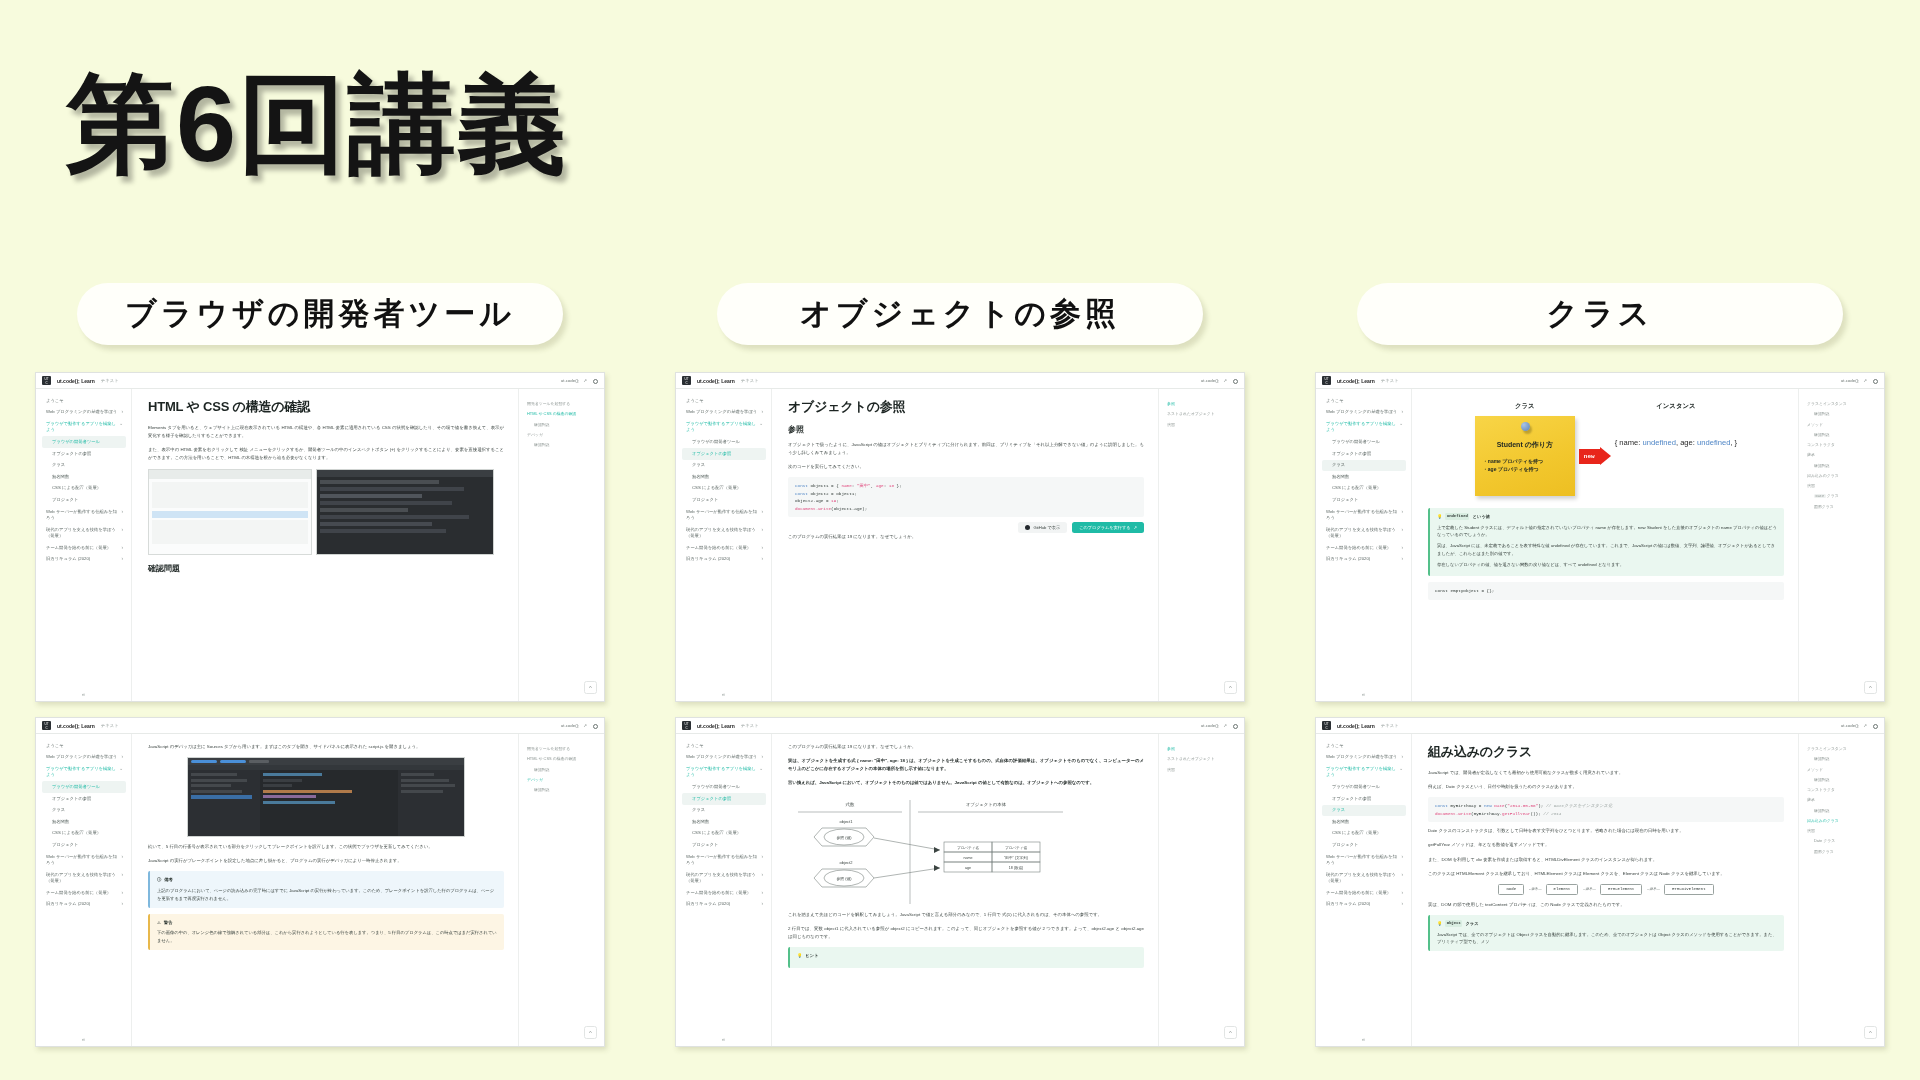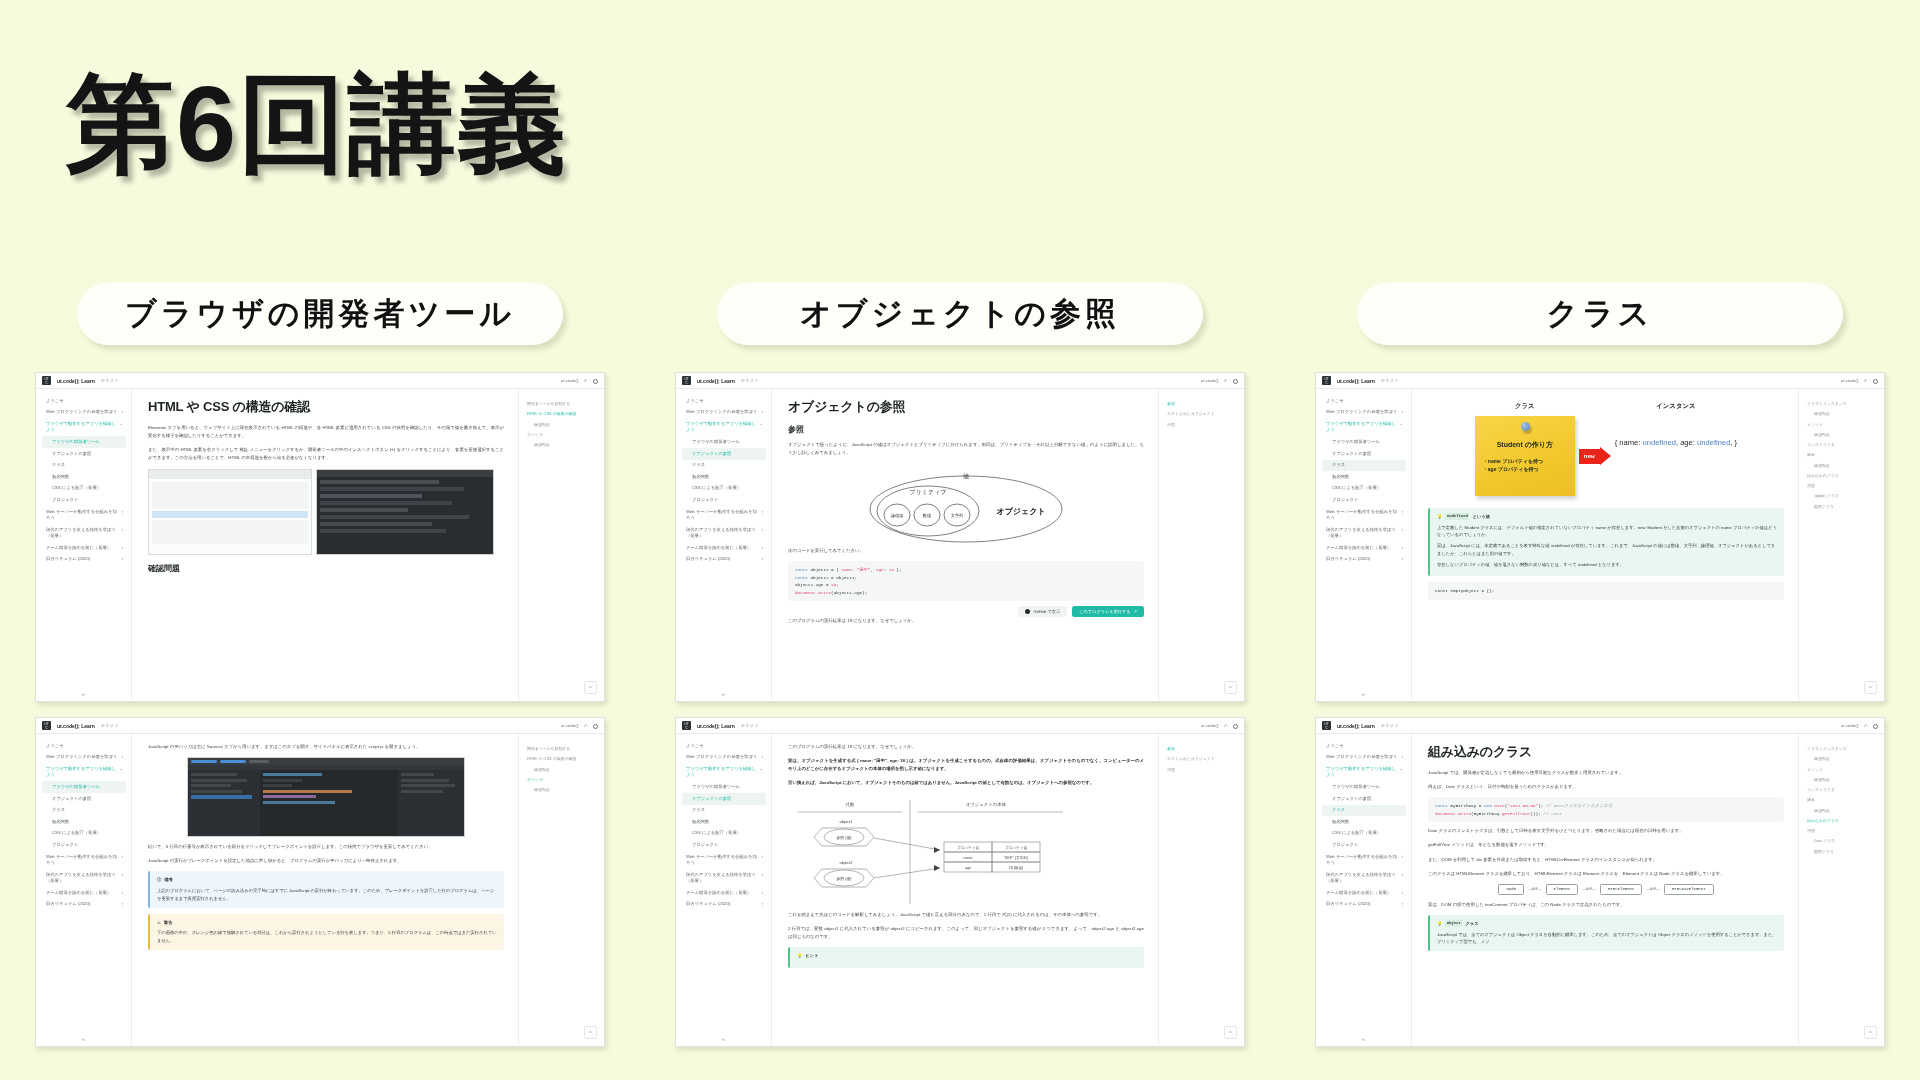--- a/index.html
+++ b/index.html
@@ -400,35 +400,20 @@
                 <span class="lbl">旧カリキュラム (2020)</span>
                 <span class="chev">›</span>
               </div>
           <div class="collapse">«</div>
         </div>
         <div class="main">
           <div class="h1">オブジェクトの参照</div>
           <div class="h2">参照</div>
           <div class="p">オブジェクトで扱ったように、JavaScript の値はオブジェクトとプリミティブに分けられます。前回は、プリミティブを「それ以上分解できない値」のように説明しました。もう少し詳しくみてみましょう。</div>
 
-          <div class="venn">
-            <svg width="210" height="82" viewBox="0 0 210 82">
-              <ellipse cx="105" cy="46" rx="96" ry="33" fill="none" stroke="#4a4a4a" stroke-width="0.7"></ellipse>
-              <ellipse cx="67" cy="48" rx="51" ry="25" fill="none" stroke="#4a4a4a" stroke-width="0.7"></ellipse>
-              <ellipse cx="36" cy="52" rx="13" ry="11" fill="none" stroke="#4a4a4a" stroke-width="0.7"></ellipse>
-              <ellipse cx="66" cy="52" rx="13" ry="11" fill="none" stroke="#4a4a4a" stroke-width="0.7"></ellipse>
-              <ellipse cx="96" cy="52" rx="13" ry="11" fill="none" stroke="#4a4a4a" stroke-width="0.7"></ellipse>
-              <text x="105" y="15" font-size="6" text-anchor="middle" fill="#2b2b2b" font-family="Liberation Sans, sans-serif">値</text>
-              <text x="67" y="31" font-size="6" text-anchor="middle" fill="#2b2b2b" font-family="Liberation Sans, sans-serif">プリミティブ</text>
-              <text x="36" y="54" font-size="4.2" text-anchor="middle" fill="#2b2b2b" font-family="Liberation Sans, sans-serif">論理値</text>
-              <text x="66" y="54" font-size="4.2" text-anchor="middle" fill="#2b2b2b" font-family="Liberation Sans, sans-serif">数値</text>
-              <text x="96" y="54" font-size="4.2" text-anchor="middle" fill="#2b2b2b" font-family="Liberation Sans, sans-serif">文字列</text>
-              <text x="160" y="51" font-size="8" text-anchor="middle" fill="#111" font-weight="bold" font-family="Liberation Sans, sans-serif">オブジェクト</text>
-            </svg>
-          </div>
 
           <div class="p">次のコードを実行してみてください。</div>
 
           <div class="codeblock"><span class="kw">const</span> object1 = { <span class="fn">name</span>: <span class="str">"田中"</span>, <span class="fn">age</span>: <span class="num">18</span> };
 <span class="kw">const</span> object2 = object1;
 object2.age = <span class="num">19</span>;
 <span class="fn">document.write</span>(object1.age);</div>
 
           <div class="btnrow">
             <div class="btn ghost">

